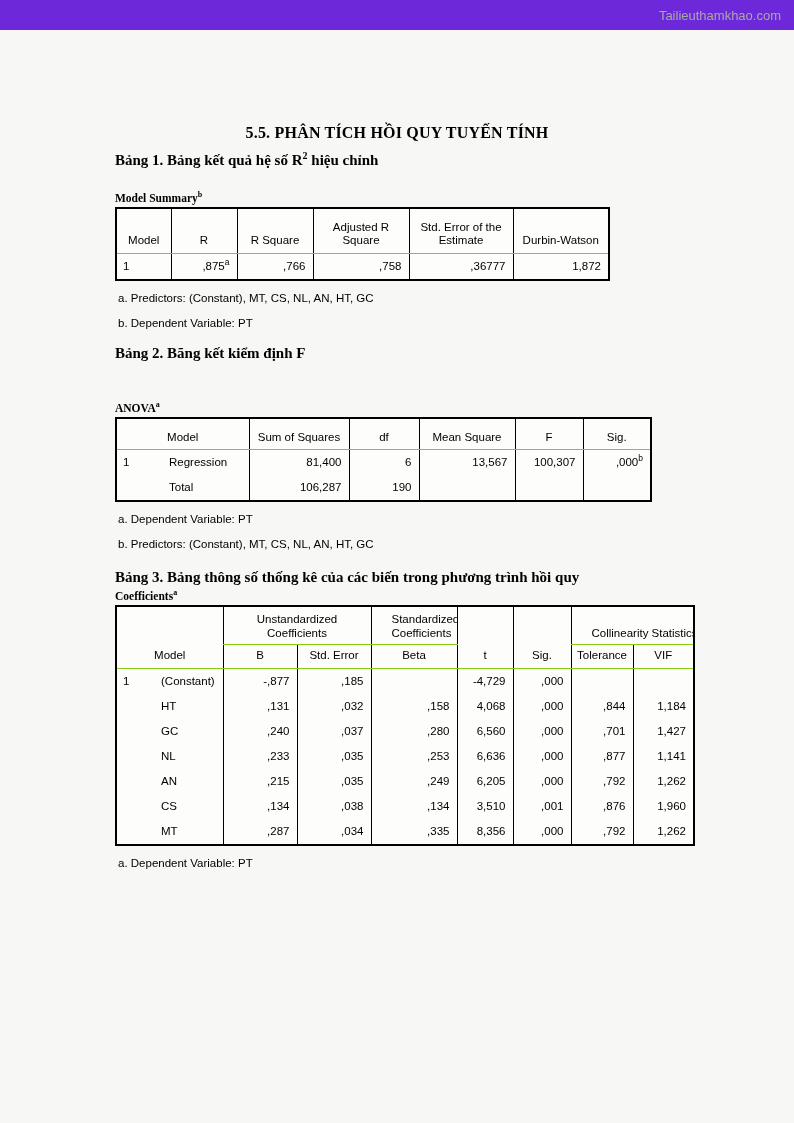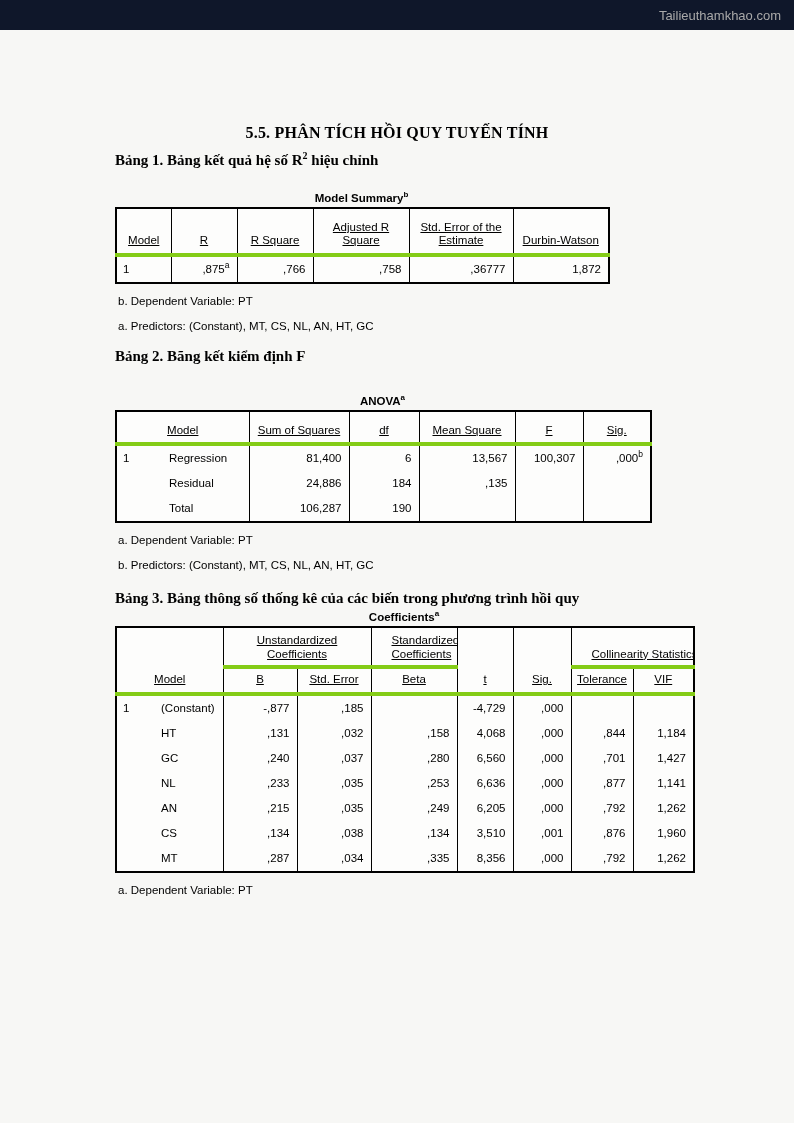--- a/index.html
+++ b/index.html
@@ -1,35 +1,35 @@
 <!DOCTYPE html>
 <html><head>
 <meta charset="utf-8">
 <style>
   * { margin:0; padding:0; box-sizing:border-box; }
   html,body { background:#e8e8e8; }
   body { font-family:"Liberation Sans", sans-serif; color:#000; }
   .page { width:794px; height:1123px; margin:0 auto; background:#f7f7f5; position:relative; overflow:hidden; }
 
-  .topbar { height:30px; background:#0f172a; display:flex; align-items:center; justify-content:flex-end; padding-right:13px; }
+  .topbar { height:30px; background:#6d28d9; display:flex; align-items:center; justify-content:flex-end; padding-right:13px; }
   .topbar span { color:#a9a9a9; font-size:13px; }
 
   .section-title { font-family:"Liberation Serif", serif; font-weight:bold; font-size:16px; text-align:center; margin-top:94px; letter-spacing:0.2px; }
 
   .bang-heading { font-family:"Liberation Serif", serif; font-weight:bold; font-size:15px; margin:8px 40px 0 115px; }
   .bang-heading sup { font-size:10px; }
 
   .block { margin-left:115px; }
-  .table-title { text-align:center; font-weight:bold; font-size:11.5px; margin-bottom:3px; }
+  .table-title { font-weight:bold; font-size:11.5px; margin-bottom:3px;font-family:Liberation Serif, serif; }
   .table-title sup { font-size:8px; vertical-align:super; }
 
   table.spss { border-collapse:collapse; table-layout:fixed; background:#fdfdfc; border:2px solid #000; }
   table.spss th, table.spss td { border-left:1px solid #000; font-size:11.5px; font-weight:normal; overflow:hidden; }
   table.spss th { vertical-align:bottom; text-align:center; padding:12px 4px 5px; line-height:1.18; }
-  table.spss thead th { border-bottom:4px solid #84cc16;text-decoration:underline; }
+  table.spss thead th { border-bottom:1px solid #84cc16; }
   table.spss td { padding:6px 7px 7px; vertical-align:middle; }
   .al { text-align:left; padding-left:6px !important; }
   .ar { text-align:right; }
   th.hleft { text-align:left; padding-left:5px; }
   sup.cs { font-size:8.5px; vertical-align:super; line-height:0; }
 
   .ms th { padding-top:20px; }
 
   .model-cell .mnum { display:inline-block; }
   .anv .model-cell .mnum { width:46px; }
@@ -37,21 +37,21 @@
 
   .cf th.group { padding:6px 20px 4px; vertical-align:bottom; }
   .cf th.nowrap { white-space:nowrap; }
   .cf tr.sub th { padding:4px 4px 5px; }
   .cf th.vspan { vertical-align:bottom; padding-bottom:5px; }
 
   .footnotes { margin-top:11px; padding-left:3px; }
   .footnotes div { font-size:11.5px; margin-bottom:13px; }
 
   .mt-b1 { margin-top:21px; }
-  .mt-b2 { margin-top:28px; }
+  .mt-b2 { margin-top:38px; }
   .mt-b3 { margin-top:2px; }
   .h-b2 { margin-top:16px; }
   .h-b3 { margin-top:19px; }
 </style>
 </head>
 <body>
 
 <div class="page">
 
   <div class="topbar">
@@ -88,22 +88,22 @@
           <td class="al">1</td>
           <td class="ar"><span>,875</span><sup class="cs">a</sup></td>
           <td class="ar">,766</td>
           <td class="ar">,758</td>
           <td class="ar">,36777</td>
           <td class="ar">1,872</td>
         </tr>
       </tbody>
     </table>
     <div class="footnotes">
+      <div>a. Predictors: (Constant), MT, CS, NL, AN, HT, GC</div>
       <div>b. Dependent Variable: PT</div>
-      <div>a. Predictors: (Constant), MT, CS, NL, AN, HT, GC</div>
     </div>
   </div>
 
   <h2 class="bang-heading h-b2">Bảng 2. Bãng kết kiểm định F</h2>
 
   <div class="block mt-b2" style="width:535px">
     <div class="table-title"><span>ANOVA</span><sup>a</sup></div>
     <table class="spss anv" style="width:535px">
       <colgroup>
         <col style="width:133px">
@@ -124,28 +124,20 @@
         </tr>
       </thead>
       <tbody>
         <tr>
           <td class="al model-cell"><span class="mnum">1</span><span>Regression</span></td>
           <td class="ar">81,400</td>
           <td class="ar">6</td>
           <td class="ar">13,567</td>
           <td class="ar">100,307</td>
           <td class="ar"><span>,000</span><sup class="cs">b</sup></td>
-        </tr>
-        <tr>
-          <td class="al model-cell"><span class="mnum"></span><span>Residual</span></td>
-          <td class="ar">24,886</td>
-          <td class="ar">184</td>
-          <td class="ar">,135</td>
-          <td class="ar"></td>
-          <td class="ar"></td>
         </tr>
         <tr>
           <td class="al model-cell"><span class="mnum"></span><span>Total</span></td>
           <td class="ar">106,287</td>
           <td class="ar">190</td>
           <td class="ar"></td>
           <td class="ar"></td>
           <td class="ar"></td>
         </tr>
       </tbody>

